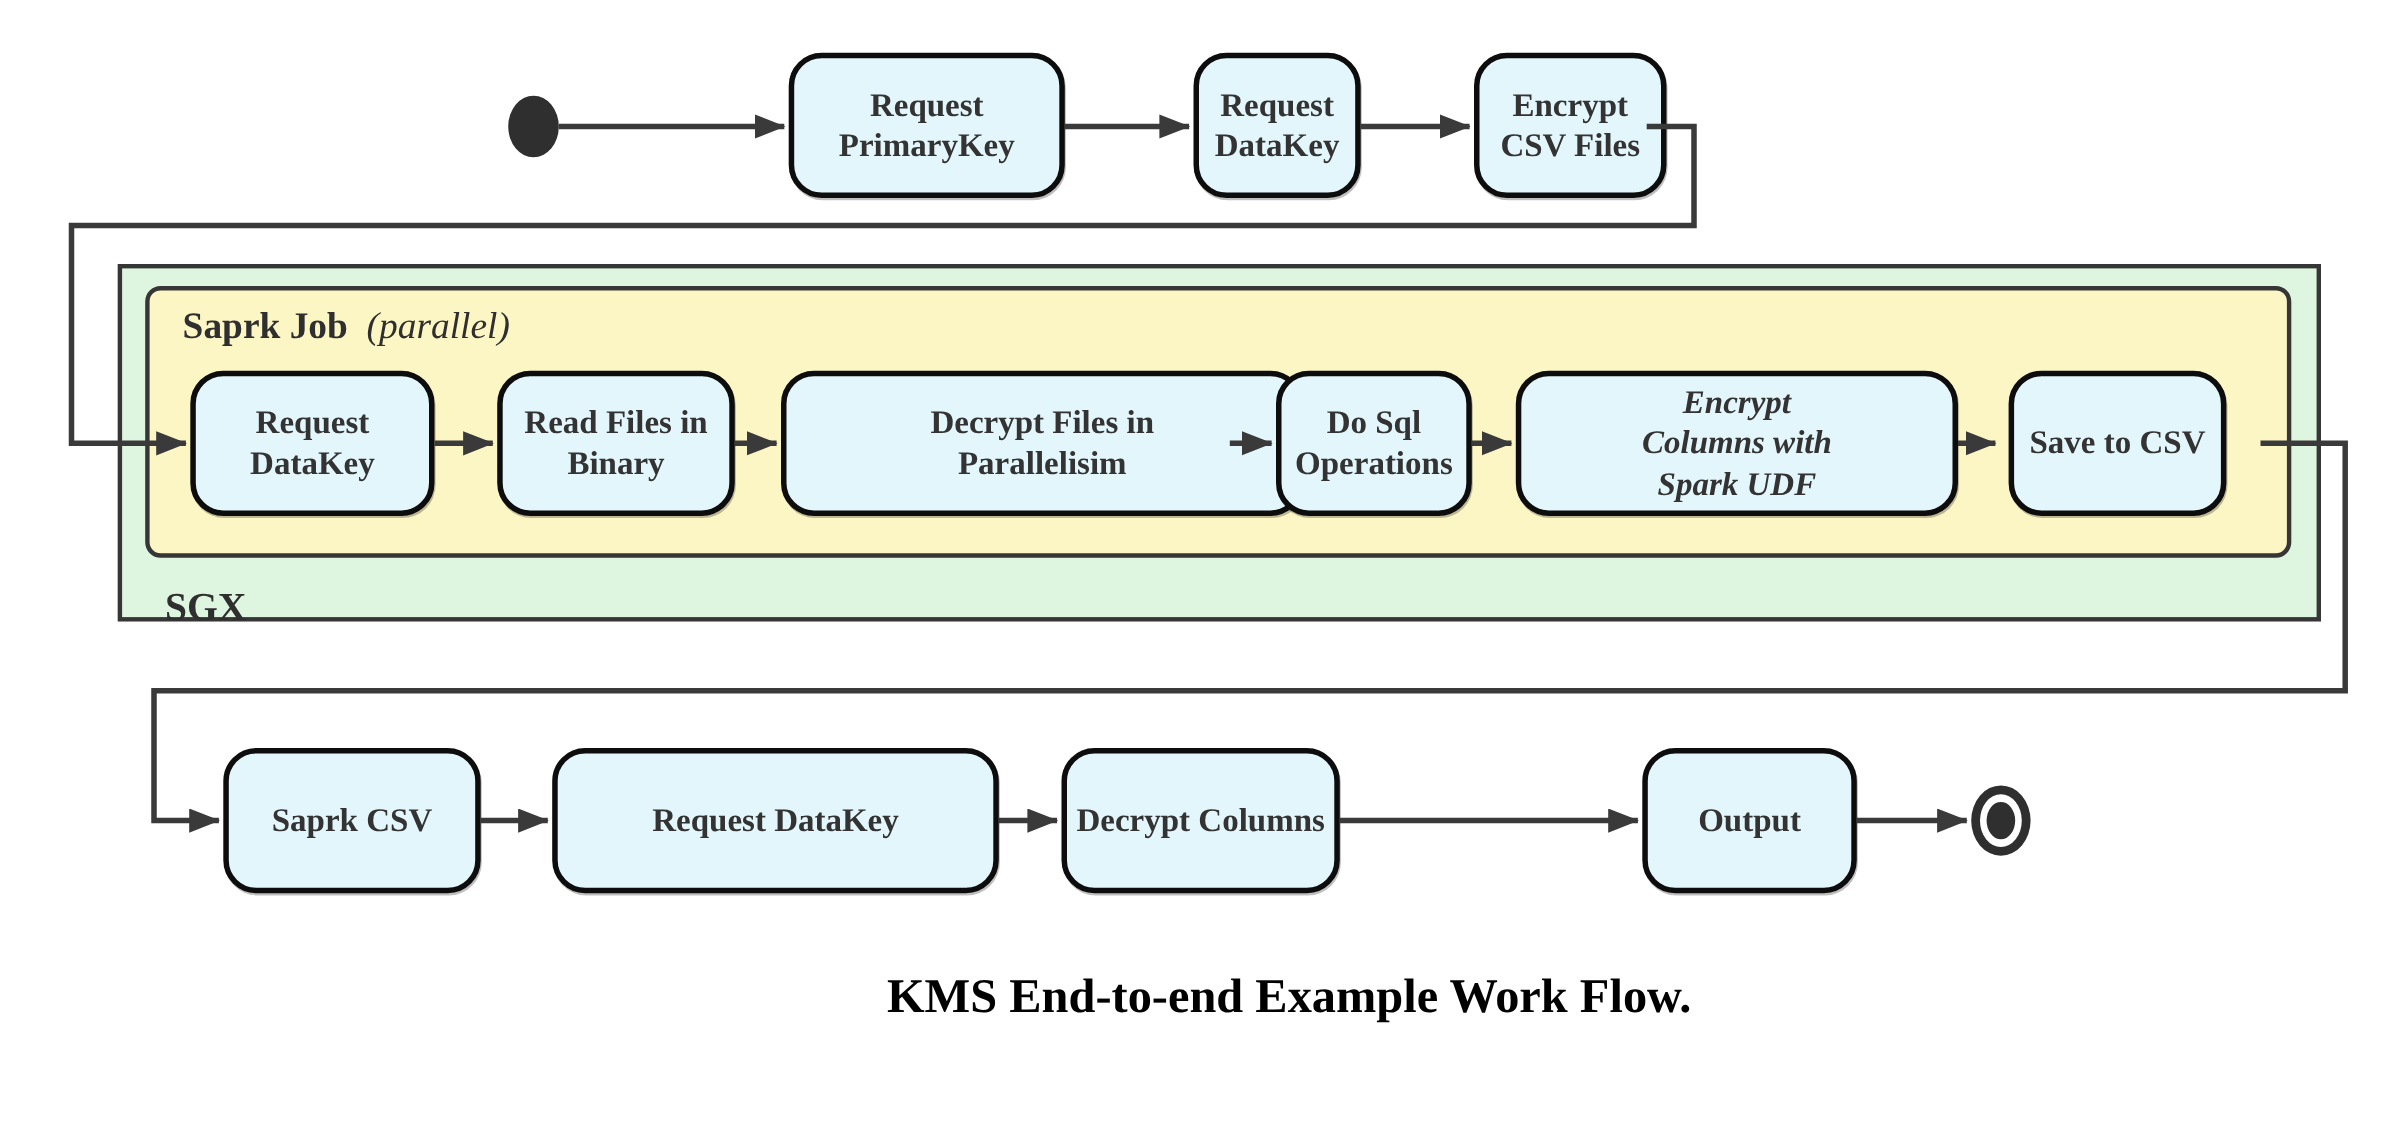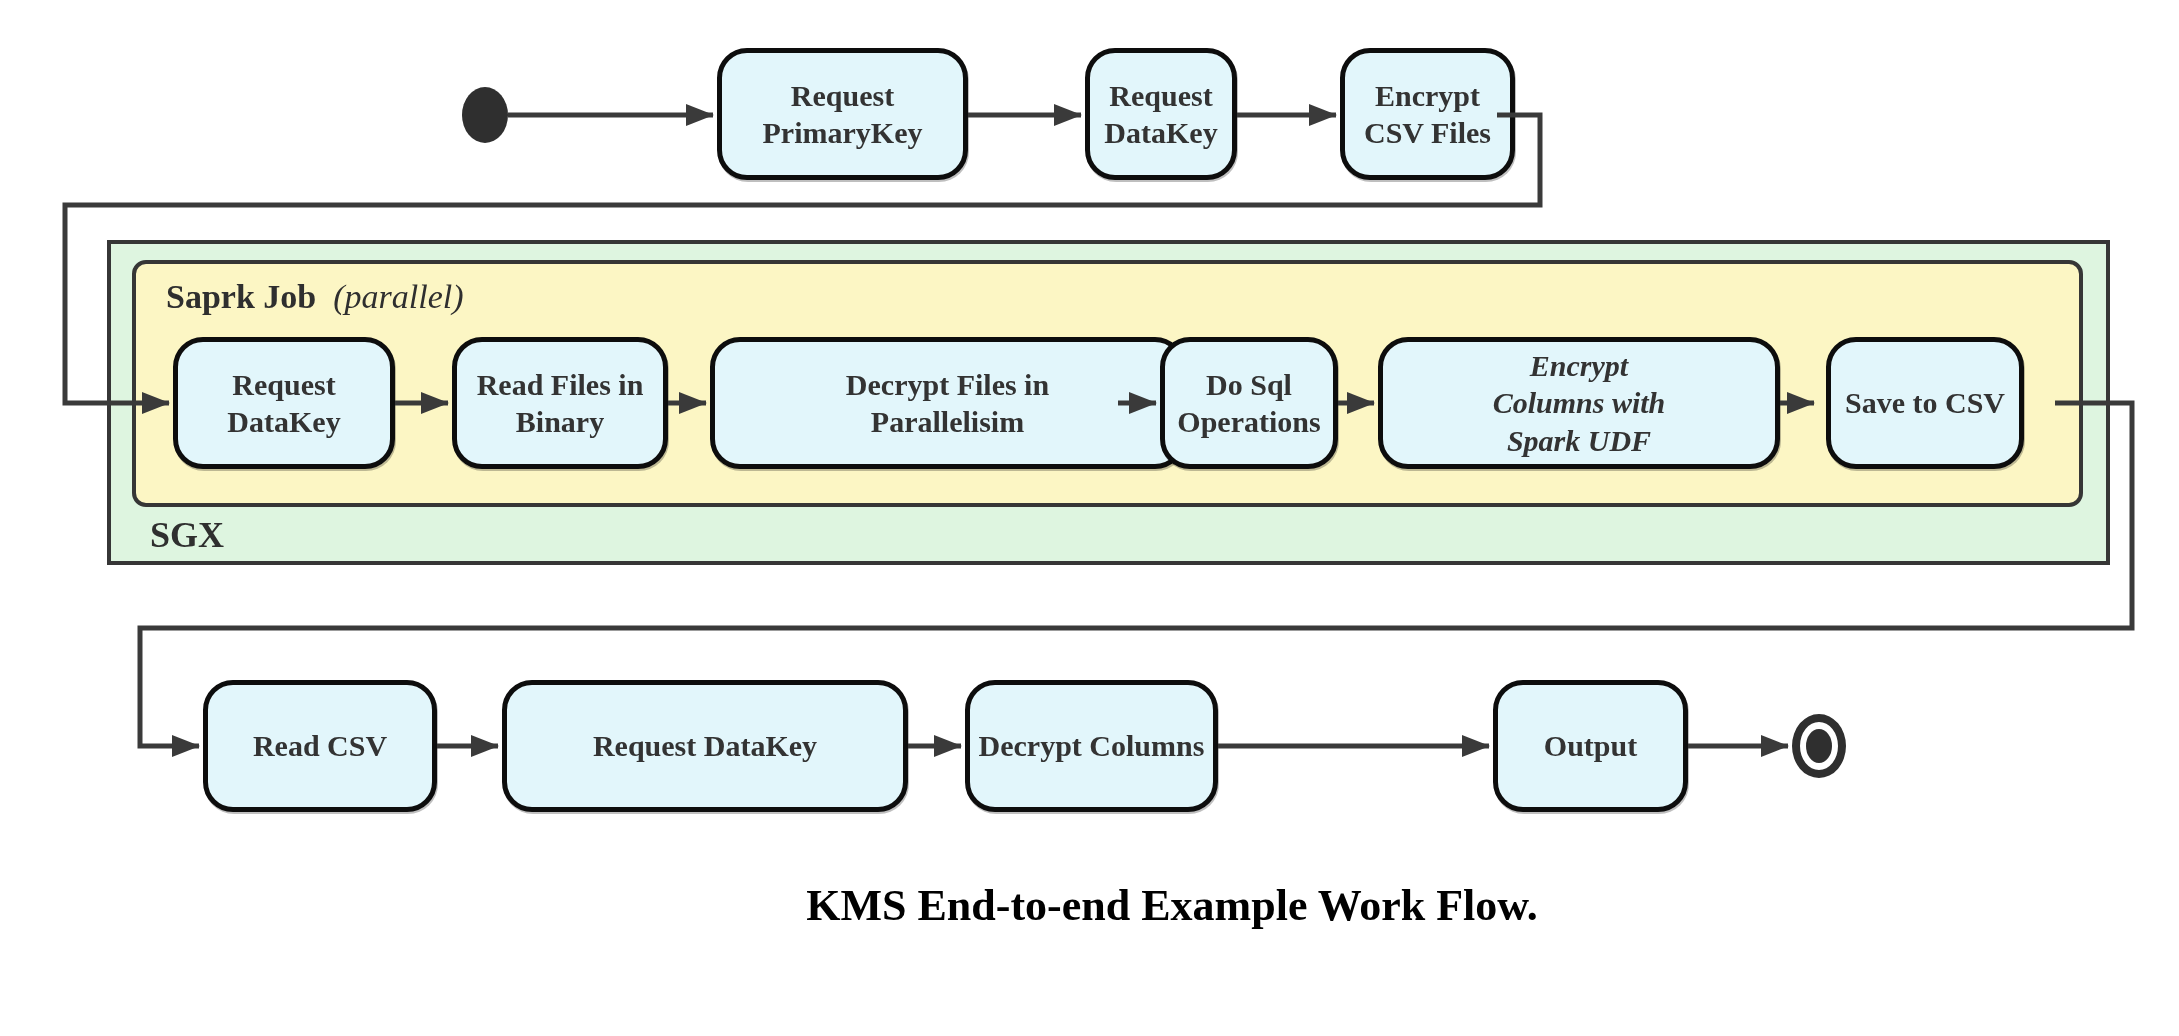--- a/index.html
+++ b/index.html
@@ -19,21 +19,21 @@
   .spark{
     left:132px;top:260px;width:1951px;height:247px;
     background:#fcf6c4;border:4px solid #363636;border-radius:14px;
   }
   .spark-label{
     position:absolute;left:166px;top:278px;
     font-size:34px;font-weight:bold;color:#2f2f2f;white-space:nowrap;
   }
   .spark-label .paren{font-weight:normal;font-style:italic;font-size:34px;}
   .sgx-label{
-    position:absolute;left:150px;top:514px;
+    position:absolute;left:150px;top:531px;
     font-size:36px;font-weight:bold;color:#2f2f2f;
   }
   
   .node{
     position:absolute;box-sizing:border-box;height:132px;
     background:#e2f6fb;border:5px solid #0d0d0d;border-radius:30px;
     display:flex;align-items:center;justify-content:center;
     text-align:center;color:#333333;
     font-size:30px;font-weight:bold;line-height:1.25;
     padding:16px 6px;
@@ -104,21 +104,21 @@
     <span class="lbl">Do Sql Operations</span>
   </div>
   <div class="node row-spark" style="left:1378px;width:402px;font-style:italic;">
     <span class="lbl tight">Encrypt Columns with Spark UDF</span>
   </div>
   <div class="node row-spark" style="left:1826px;width:198px;">
     <span class="lbl">Save to CSV</span>
   </div>
 
   <div class="node row-bottom" style="left:203px;width:234px;">
-    <span class="lbl">Read CSV</span>
+    <span class="lbl">Saprk CSV</span>
   </div>
   <div class="node row-bottom" style="left:502px;width:406px;">
     <span class="lbl">Request DataKey</span>
   </div>
   <div class="node row-bottom" style="left:1493px;width:195px;">
     <span class="lbl">Output</span>
   </div>
   <div class="node row-bottom" style="left:965px;width:253px;">
     <span class="lbl">Decrypt Columns</span>
   </div>

